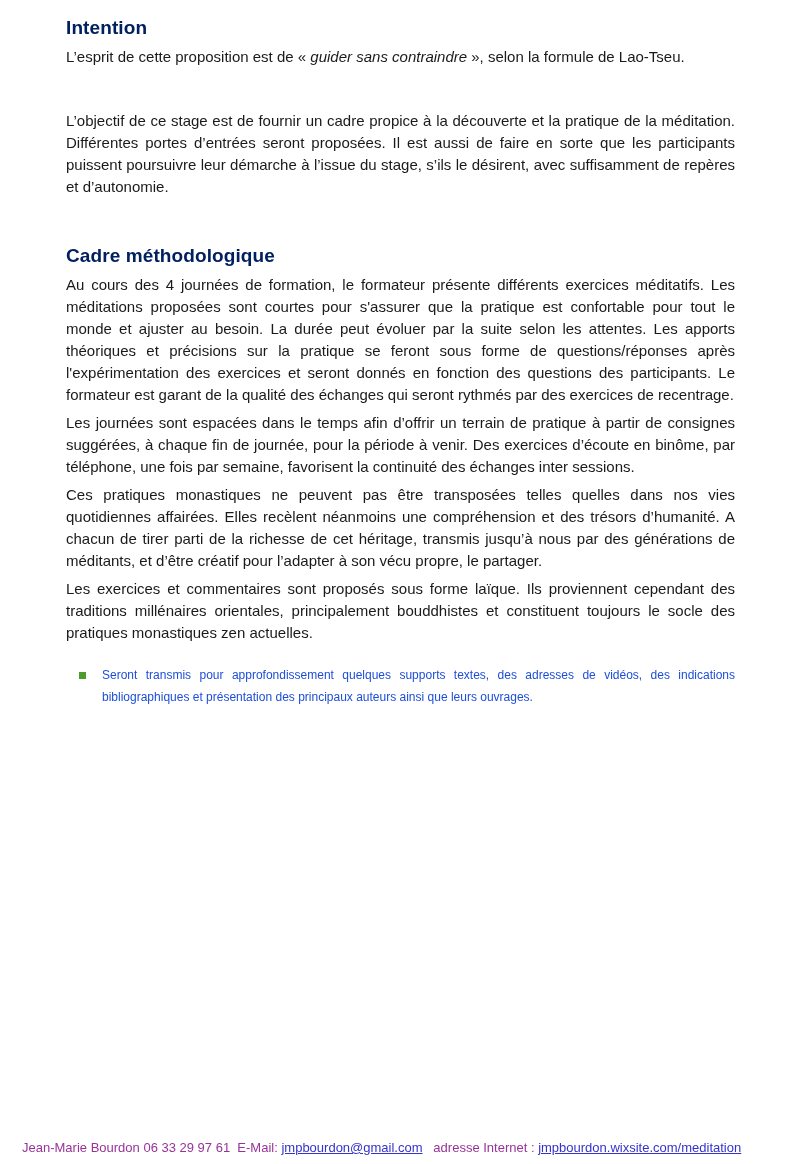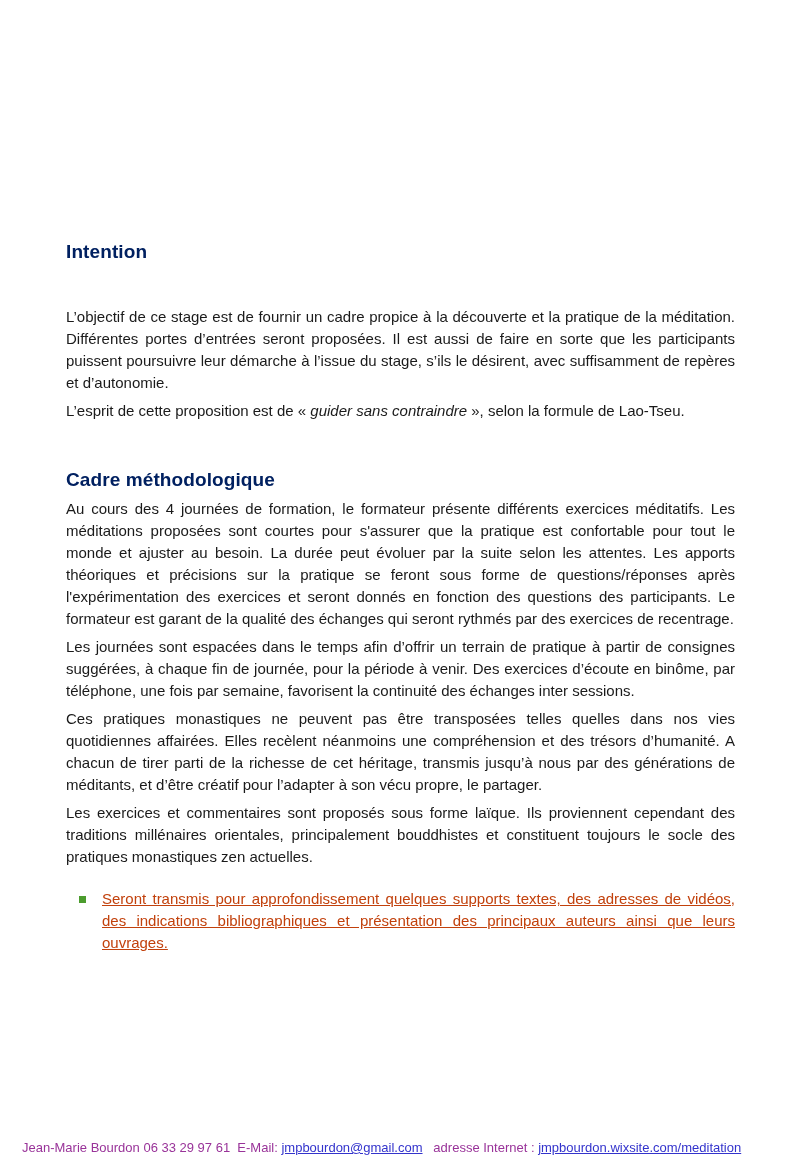--- a/index.html
+++ b/index.html
@@ -13,22 +13,21 @@
   }
   .page {
     position: absolute;
     inset: 0;
     background: #ffffff;
   }
   .content {
     position: absolute;
     left: 66px;
     width: 669px;
-    top: 0;
-    padding-top: 240px;
+    top: 16px;
     color: #1a1a1a;
   }
   h1.doc-heading {
     font-size: 19px;
     line-height: 24px;
     font-weight: bold;
     color: #002060;
     margin: 0;
     letter-spacing: 0.1px;
   }
@@ -53,26 +52,25 @@
     align-items: flex-start;
   }
   .bullet-square {
     flex: 0 0 auto;
     width: 7px;
     height: 7px;
     background: #4C9C2E;
     margin: 8px 16px 0 13px;
   }
   .bullet-text {
-    font-size: 15px;
+    font-size: 12px;
     line-height: 22px;
     text-align: justify;
     text-justify: inter-word;
-    color: #c2410c;
-    text-decoration: underline;
+    color: #1d4ed8;
   }
   footer.page-footer {
     position: absolute;
     left: 22px;
     right: 0;
     bottom: 8px;
     font-size: 13px;
     line-height: 16px;
     white-space: pre-wrap;
   }
@@ -89,23 +87,23 @@
 </style>
 </head>
 <body>
 
 <div class="page">
 
   <main class="content">
 
     <h1 class="doc-heading heading-intention">Intention</h1>
 
+    <p class="para"><span>L’esprit de cette proposition est de « </span><em>guider sans contraindre</em><span> », selon la formule de Lao-Tseu.</span></p>
+
     <p class="para first-after-heading">L’objectif de ce stage est de fournir un cadre propice à la découverte et la pratique de la méditation. Différentes portes d’entrées seront proposées. Il est aussi de faire en sorte que les participants puissent poursuivre leur démarche à l’issue du stage, s’ils le désirent, avec suffisamment de repères et d’autonomie.</p>
-
-    <p class="para"><span>L’esprit de cette proposition est de « </span><em>guider sans contraindre</em><span> », selon la formule de Lao-Tseu.</span></p>
 
     <h1 class="doc-heading heading-cadre">Cadre méthodologique</h1>
 
 
     <p class="para">Au cours des 4 journées de formation, le formateur présente différents exercices méditatifs. Les méditations proposées sont courtes pour s'assurer que la pratique est confortable pour tout le monde et ajuster au besoin. La durée peut évoluer par la suite selon les attentes. Les apports théoriques et précisions sur la pratique se feront sous forme de questions/réponses après l'expérimentation des exercices et seront donnés en fonction des questions des participants. Le formateur est garant de la qualité des échanges qui seront rythmés par des exercices de recentrage.</p>
 
     <p class="para">Les journées sont espacées dans le temps afin d’offrir un terrain de pratique à partir de consignes suggérées, à chaque fin de journée, pour la période à venir. Des exercices d’écoute en binôme, par téléphone, une fois par semaine, favorisent la continuité des échanges inter sessions.</p>
 
     <p class="para">Ces pratiques monastiques ne peuvent pas être transposées telles quelles dans nos vies quotidiennes affairées. Elles recèlent néanmoins une compréhension et des trésors d’humanité. A chacun de tirer parti de la richesse de cet héritage, transmis jusqu’à nous par des générations de méditants, et d’être créatif pour l’adapter à son vécu propre, le partager.</p>
 

